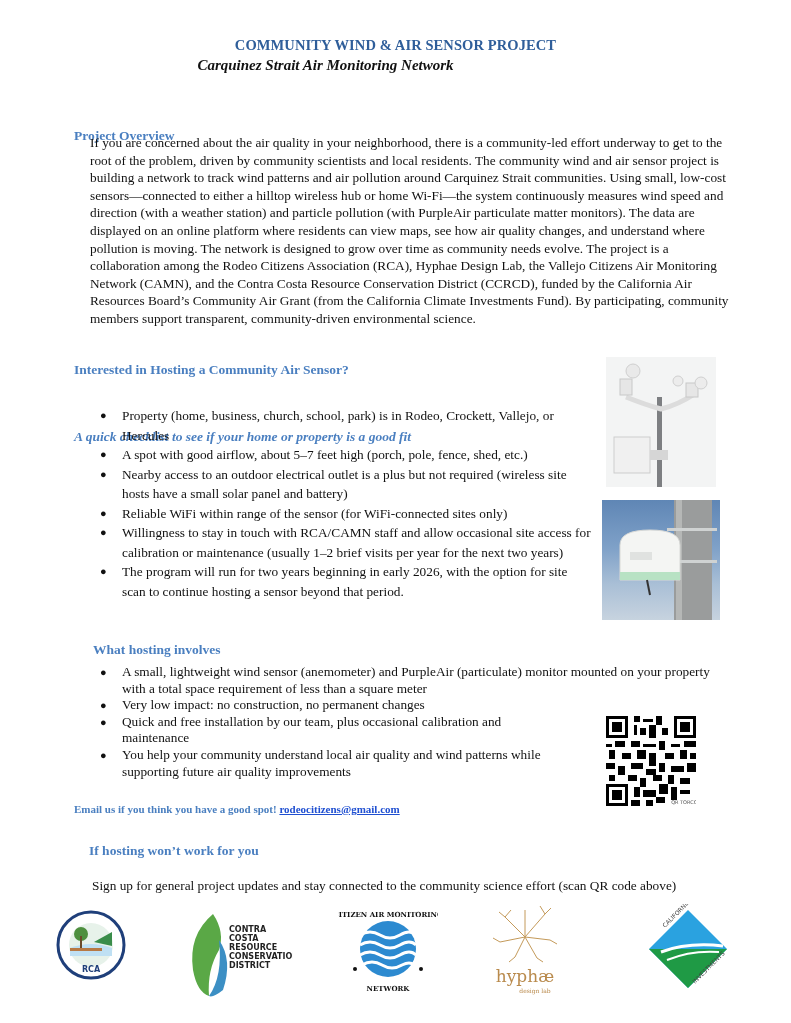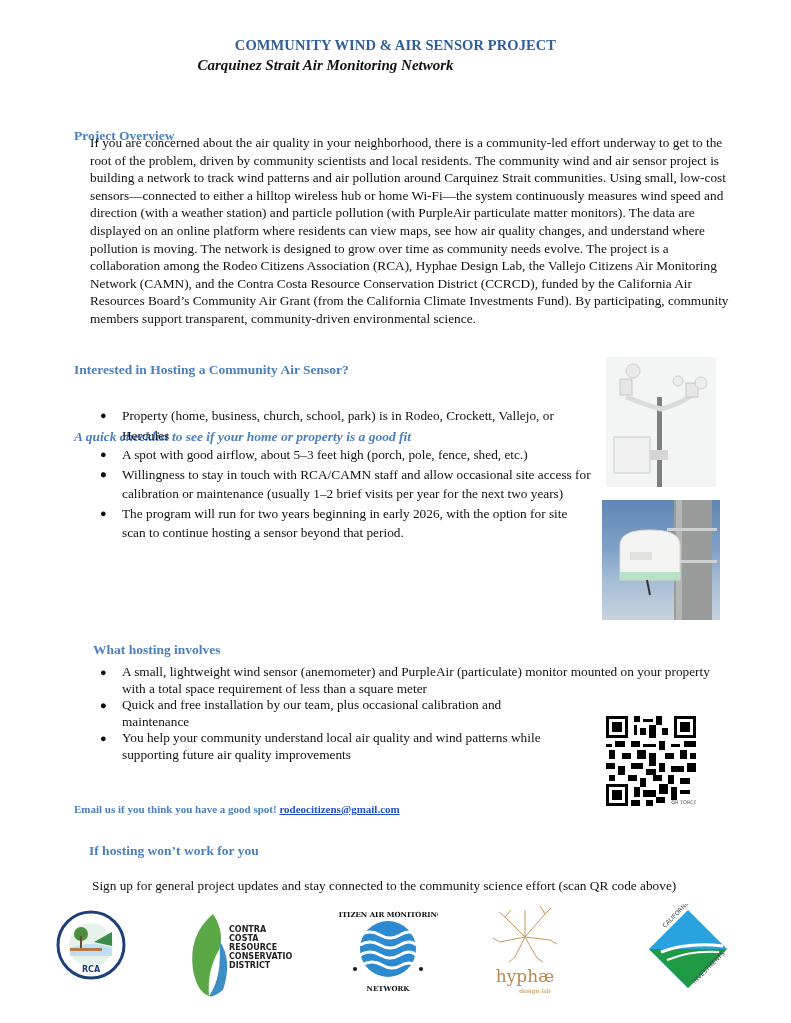--- a/index.html
+++ b/index.html
@@ -38,23 +38,23 @@
   <div class="subtitle">Carquinez Strait Air Monitoring Network</div>
 
   <div class="h" style="top:100px;margin-top:28px;">Project Overview</div>
   <p class="para" style="top:118px;">If you are concerned about the air quality in your neighborhood, there is a community-led effort underway to get to the root of the problem, driven by community scientists and local residents. The community wind and air sensor project is building a network to track wind patterns and air pollution around Carquinez Strait communities. Using small, low-cost sensors—connected to either a hilltop wireless hub or home Wi-Fi—the system continuously measures wind speed and direction (with a weather station) and particle pollution (with PurpleAir particulate matter monitors). The data are displayed on an online platform where residents can view maps, see how air quality changes, and understand where pollution is moving. The network is designed to grow over time as community needs evolve. The project is a collaboration among the Rodeo Citizens Association (RCA), Hyphae Design Lab, the Vallejo Citizens Air Monitoring Network (CAMN), and the Contra Costa Resource Conservation District (CCRCD), funded by the California Air Resources Board’s Community Air Grant (from the California Climate Investments Fund). By participating, community members support transparent, community-driven environmental science.</p>
 
   <div class="h" style="top:362px;">Interested in Hosting a Community Air Sensor?</div>
   <div class="hi" style="top:381px;">A quick checklist to see if your home or property is a good fit</div>
 
   <ul class="list cl">
     <li><span class="bullet">●</span><span>Property (home, business, church, school, park) is in Rodeo, Crockett, Vallejo, or Hercules</span></li>
-    <li><span class="bullet">●</span><span>A spot with good airflow, about 5–3 feet high (porch, pole, fence, shed, etc.)</span></li>
-    <li><span class="bullet">●</span></li>
-    <li><span class="bullet">●</span></li>
+    <li><span class="bullet">●</span><span>A spot with good airflow, about 5–7 feet high (porch, pole, fence, shed, etc.)</span></li>
+    <li><span class="bullet">●</span><span>Nearby access to an outdoor electrical outlet is a plus but not required (wireless site hosts have a small solar panel and battery)</span></li>
+    <li><span class="bullet">●</span><span>Reliable WiFi within range of the sensor (for WiFi-connected sites only)</span></li>
     <li><span class="bullet">●</span><span>Willingness to stay in touch with RCA/CAMN staff and allow occasional site access for calibration or maintenance (usually 1–2 brief visits per year for the next two years)</span></li>
     <li><span class="bullet">●</span><span>The program will run for two years beginning in early 2026, with the option for site scan to continue hosting a sensor beyond that period.</span></li>
   </ul>
 
   <div class="photo anemometer">
     <svg width="110" height="130" viewBox="0 0 110 130">
       <rect x="51" y="40" width="5" height="90" fill="#7d7f82"></rect>
       <path d="M20 40 Q40 48 55 52 Q72 48 90 36" stroke="#dcdcdc" stroke-width="5" fill="none"></path>
       <rect x="14" y="22" width="12" height="16" fill="#e6e6e6" stroke="#c8c8c8"></rect>
       <circle cx="27" cy="14" r="7" fill="#e9e9e9" stroke="#cfcfcf"></circle>
@@ -75,21 +75,21 @@
       <path d="M18 45 Q18 30 48 30 Q78 30 78 45 L78 80 L18 80 Z" fill="#f4f5f3" stroke="#d8d9d6"></path>
       <rect x="18" y="72" width="60" height="8" fill="#b8e2c4"></rect>
       <rect x="28" y="52" width="22" height="8" fill="#e0e2e0"></rect>
       <path d="M45 80 L48 95" stroke="#333" stroke-width="2"></path>
     </svg>
   </div>
 
   <div class="h" style="top:642px;margin-left:19px;">What hosting involves</div>
   <ul class="list hl">
     <li><span class="bullet">●</span><span>A small, lightweight wind sensor (anemometer) and PurpleAir (particulate) monitor mounted on your property with a total space requirement of less than a square meter</span></li>
-    <li><span class="bullet">●</span></li>
+    <li><span class="bullet">●</span><span>Very low impact: no construction, no permanent changes</span></li>
     <li class="narrow"><span class="bullet">●</span><span>Quick and free installation by our team, plus occasional calibration and maintenance</span></li>
     <li class="narrow"><span class="bullet">●</span><span>You help your community understand local air quality and wind patterns while supporting future air quality improvements</span></li>
   </ul>
 
   <div class="qr">
     <svg width="90" height="90" viewBox="0 0 29 29" shape-rendering="crispEdges">
       <rect width="29" height="29" fill="#fff"></rect>
       <g fill="#000">
         <rect x="0" y="0" width="7" height="7"></rect>
           <rect x="1" y="1" width="5" height="5" fill="#fff"></rect>

